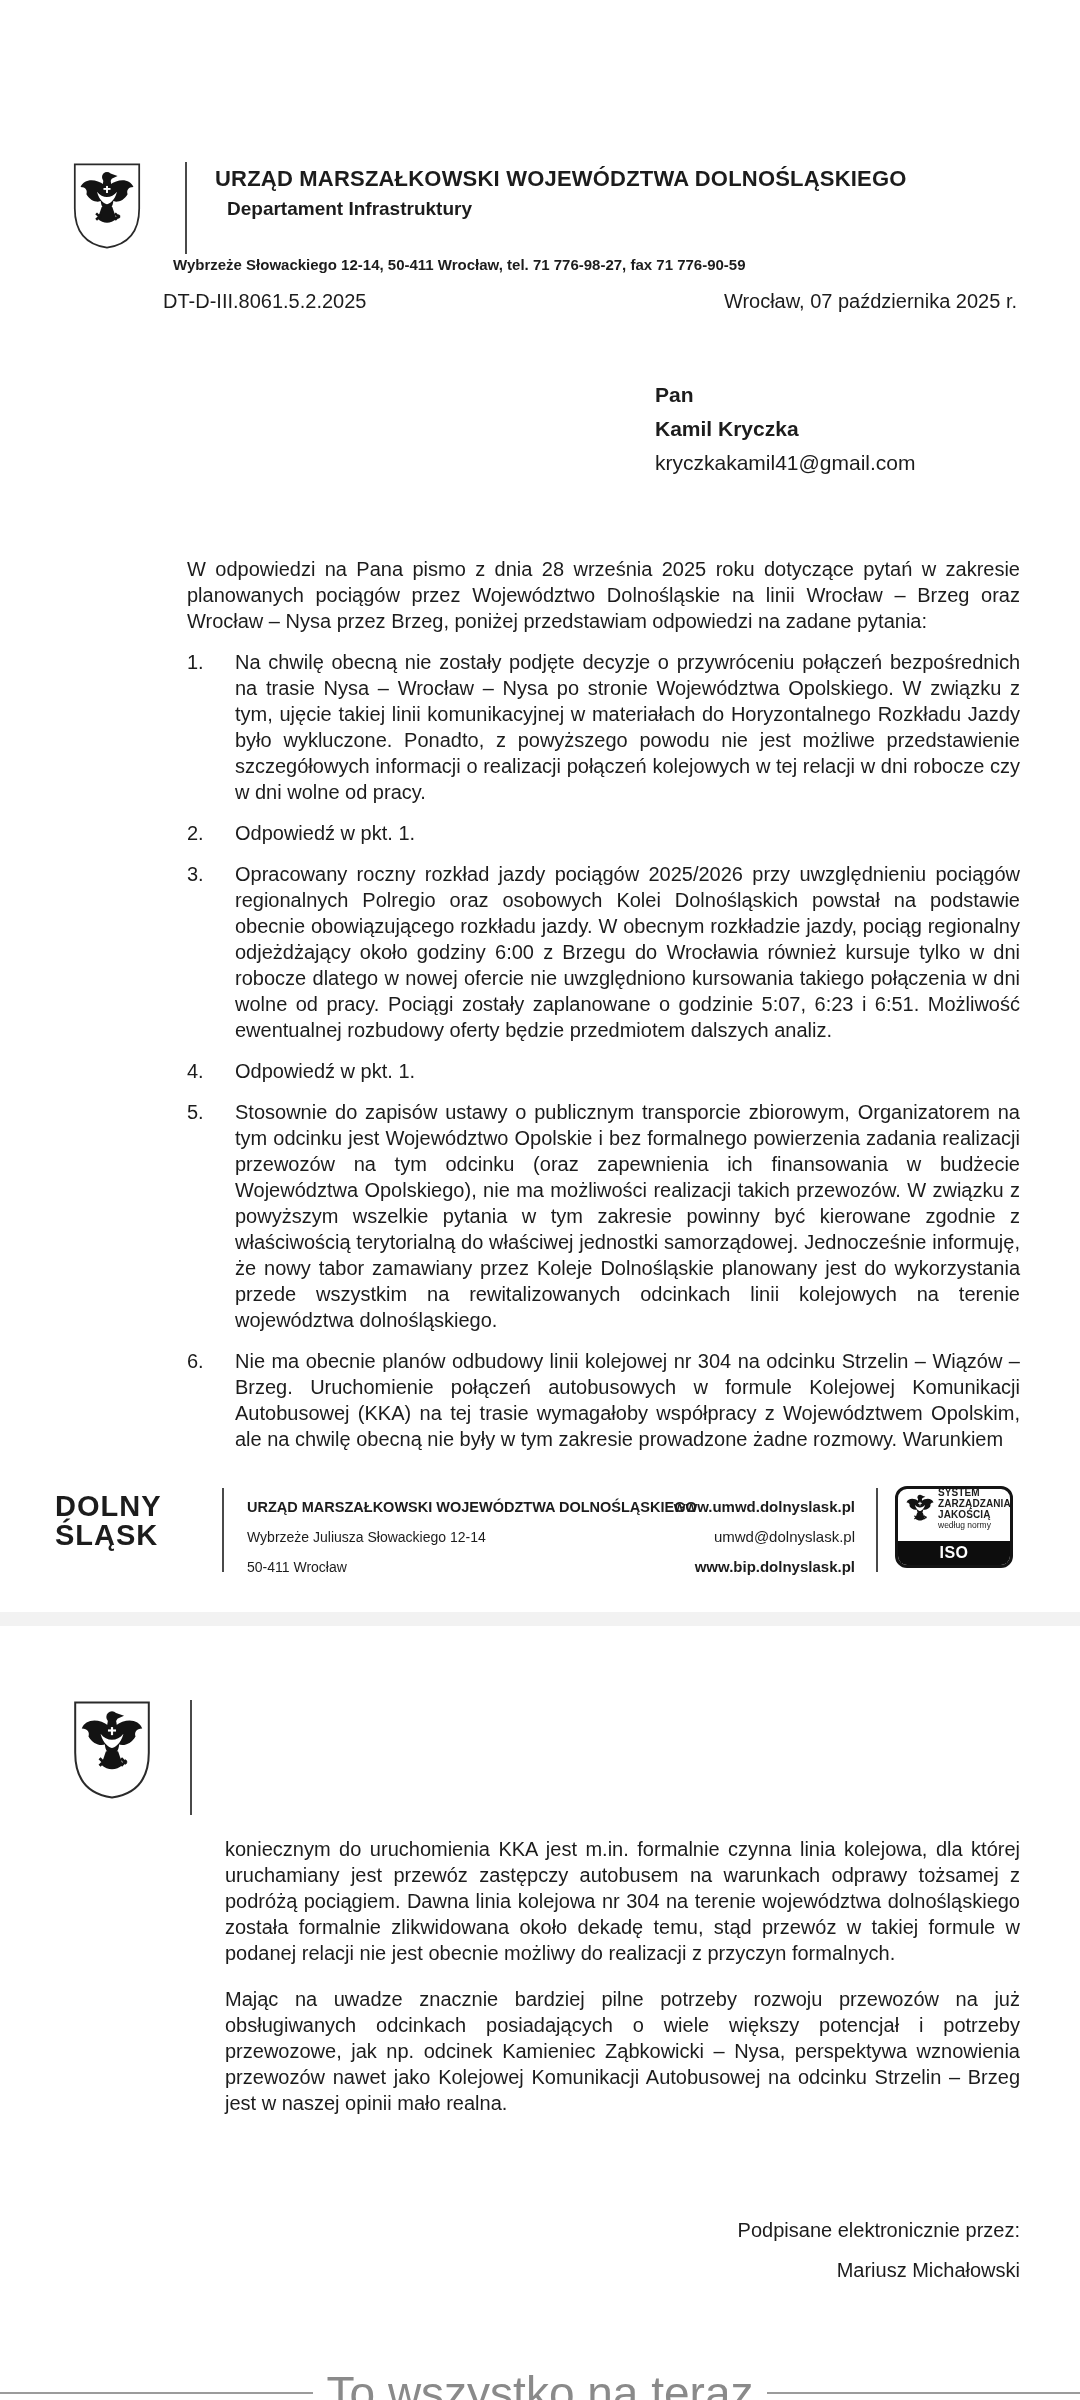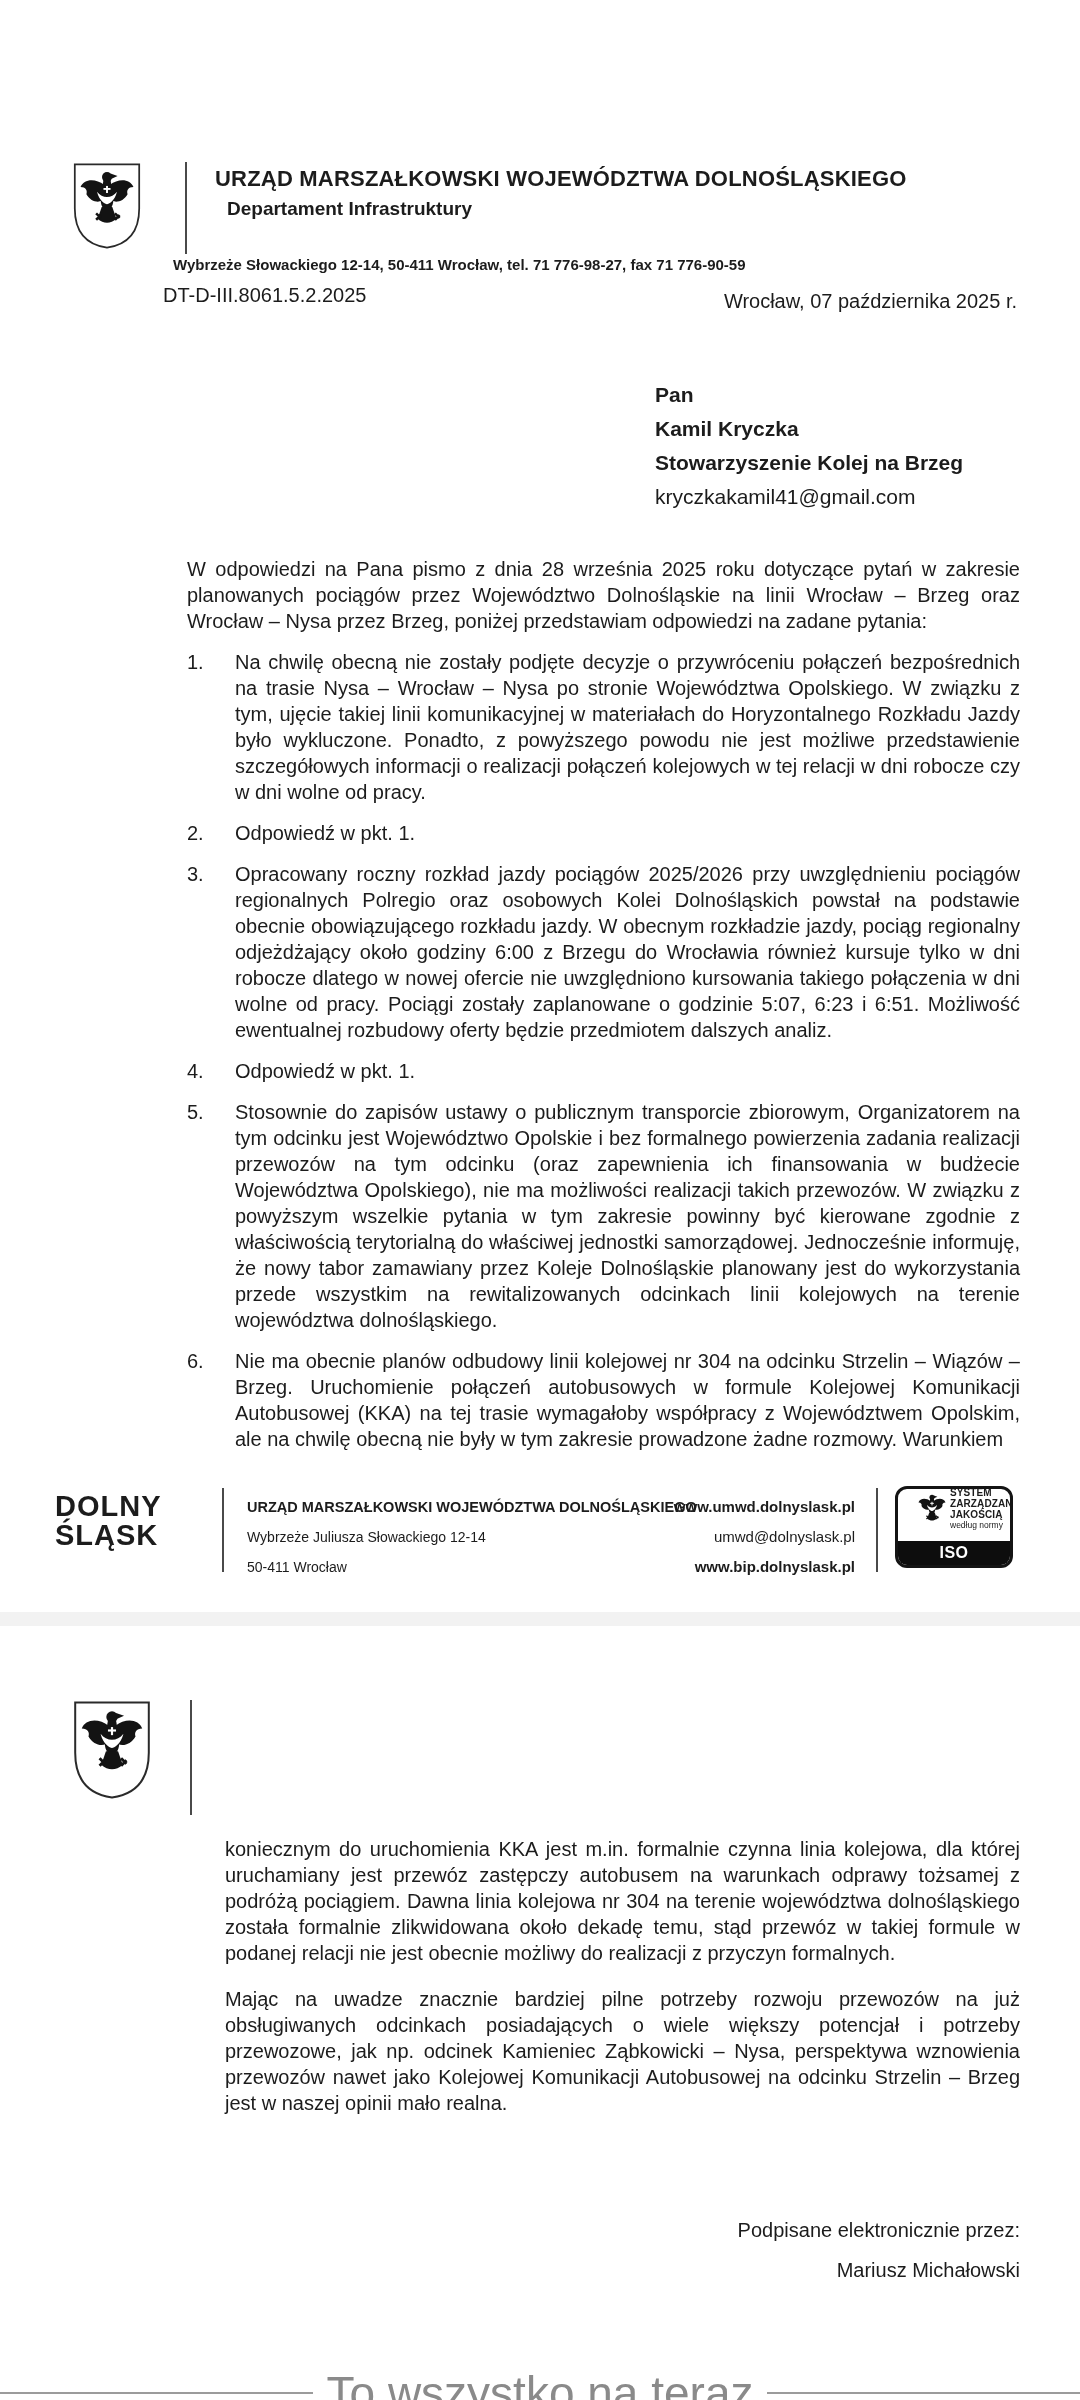--- a/index.html
+++ b/index.html
@@ -9,21 +9,21 @@
   .page1{top:0;height:1612px;}
   .page-sep{position:absolute;top:1612px;left:0;width:1080px;height:14px;background:#f2f2f2;}
   .page2{top:1626px;height:774px;}
 
   
   .emblem1{position:absolute;left:72px;top:160px;width:70px;height:92px;}
   .hdr-vline{position:absolute;left:185px;top:162px;width:2px;height:92px;background:#4a4a4a;}
   .hdr-org{position:absolute;left:215px;top:166px;font-size:22px;font-weight:bold;letter-spacing:.2px;white-space:nowrap;}
   .hdr-dept{position:absolute;left:227px;top:198px;font-size:19px;font-weight:bold;}
   .hdr-addr{position:absolute;left:173px;top:256px;font-size:15px;font-weight:bold;white-space:nowrap;}
-  .ref-no{position:absolute;left:163px;top:284px;font-size:20px;}
+  .ref-no{position:absolute;left:163px;top:290px;font-size:20px;}
   .place-date{position:absolute;right:63px;top:290px;font-size:20px;}
 
   
   .recipient{position:absolute;left:655px;top:378px;font-size:21px;line-height:34px;}
   .recipient .b{font-weight:bold;}
 
   
   .body1{position:absolute;left:187px;top:556px;width:833px;font-size:20px;line-height:26px;}
   .intro{text-align:justify;margin:0 0 6px 0;}
   .pt{display:flex;margin-top:15px;}
@@ -34,21 +34,21 @@
   .footer{position:absolute;left:0;top:1486px;width:1080px;height:92px;font-size:14px;}
   .dslogo{position:absolute;left:55px;top:6px;font-size:29px;font-weight:800;line-height:29px;letter-spacing:1px;}
   .ft-vline1{position:absolute;left:222px;top:2px;width:2px;height:84px;background:#4a4a4a;}
   .ft-center{position:absolute;left:247px;top:6px;line-height:30px;}
   .ft-center .l1{font-weight:bold;font-size:14.5px;}
   .ft-right{position:absolute;left:560px;top:6px;width:295px;text-align:right;line-height:30px;font-size:15px;}
   .ft-right .b{font-weight:bold;}
   .ft-vline2{position:absolute;left:876px;top:2px;width:2px;height:84px;background:#4a4a4a;}
   .iso{position:absolute;left:895px;top:0px;width:118px;height:82px;border:3px solid #141414;border-radius:12px;
        box-sizing:border-box;overflow:hidden;background:#fff;}
-  .iso-top{display:flex;align-items:center;height:37px;padding:2px 3px 0 19px;box-sizing:border-box;}
+  .iso-top{display:flex;align-items:center;height:37px;padding:2px 3px 0 7px;box-sizing:border-box;}
   .iso-eagle{width:30px;height:44px;flex:none;}
   .iso-txt{margin-left:3px;line-height:11px;}
   .iso-txt .b{font-weight:bold;font-size:10px;letter-spacing:.1px;}
   .iso-txt .s{font-size:8.5px;color:#222;}
   .iso-bar{position:absolute;left:0;bottom:0;width:100%;height:24px;background:#0d0d0d;color:#fff;
            font-weight:bold;font-size:16px;text-align:center;line-height:24px;letter-spacing:.5px;}
 
   
   .emblem2{position:absolute;left:72px;top:74px;width:80px;height:100px;}
   .p2-vline{position:absolute;left:190px;top:74px;width:2px;height:115px;background:#4a4a4a;}
@@ -99,21 +99,20 @@
     <div class="hdr-org">URZĄD MARSZAŁKOWSKI WOJEWÓDZTWA DOLNOŚLĄSKIEGO</div>
     <div class="hdr-dept">Departament Infrastruktury</div>
     <div class="hdr-addr">Wybrzeże Słowackiego 12-14, 50-411 Wrocław, tel. 71 776-98-27, fax 71 776-90-59</div>
 
     <div class="ref-no">DT-D-III.8061.5.2.2025</div>
     <div class="place-date">Wrocław, 07 października 2025 r.</div>
 
     <div class="recipient">
       <div class="b">Pan</div>
       <div class="b">Kamil Kryczka</div>
-      <div class="b">Stowarzyszenie Kolej na Brzeg</div>
       <div>kryczkakamil41@gmail.com</div>
     </div>
 
     <div class="body1">
       <p class="intro">W odpowiedzi na Pana pismo z dnia 28 września 2025 roku dotyczące pytań w zakresie planowanych pociągów przez Województwo Dolnośląskie na linii Wrocław – Brzeg oraz Wrocław – Nysa przez Brzeg, poniżej przedstawiam odpowiedzi na zadane pytania:</p>
 
       <div class="pt">
         <span class="num">1.</span>
         <span class="txt">Na chwilę obecną nie zostały podjęte decyzje o przywróceniu połączeń bezpośrednich na trasie Nysa – Wrocław – Nysa po stronie Województwa Opolskiego. W związku z tym, ujęcie takiej linii komunikacyjnej w materiałach do Horyzontalnego Rozkładu Jazdy było wykluczone. Ponadto, z powyższego powodu nie jest możliwe przedstawienie szczegółowych informacji o realizacji połączeń kolejowych w tej relacji w dni robocze czy w dni wolne od pracy.</span>
       </div>

